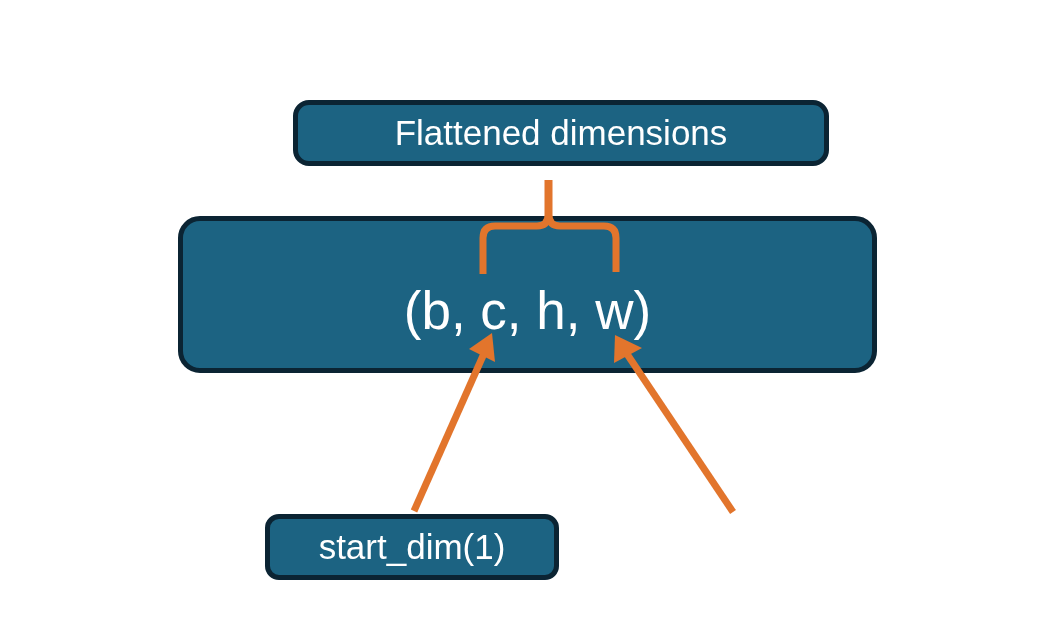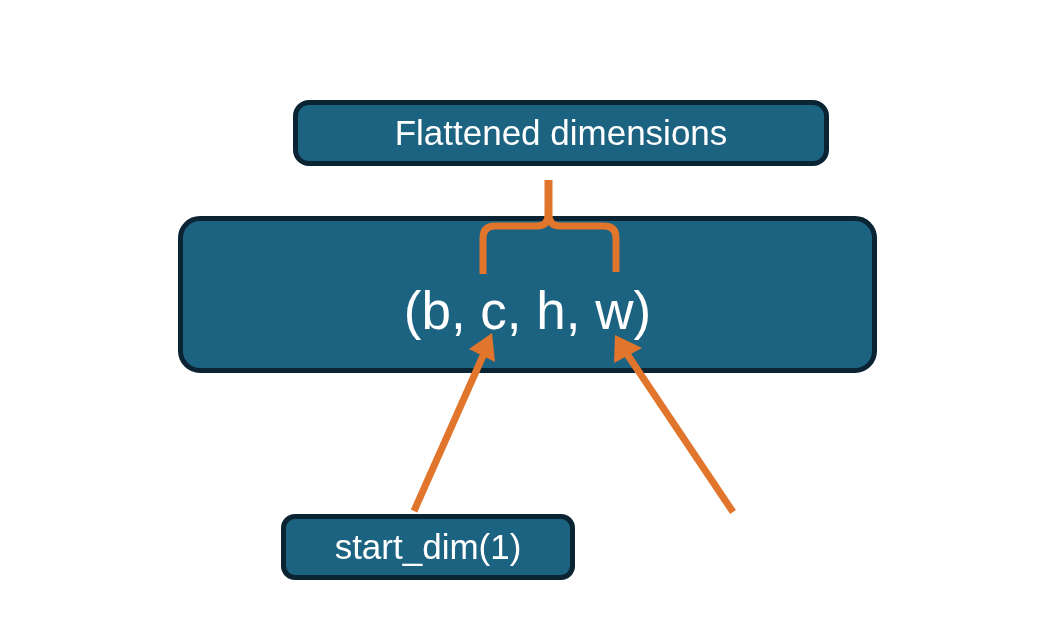--- a/index.html
+++ b/index.html
@@ -53,21 +53,21 @@
     height: 157px;
     border-radius: 22px;
   }
   #node-tuple .node-label {
     font-size: 53px;
     margin-top: 34px;
   }
 
   
   #node-start-dim {
-    left: 281px;
+    left: 265px;
     top: 514px;
     width: 294px;
     height: 66px;
   }
   #node-start-dim .node-label { font-size: 35px; }
 
   
   #node-end-dim {
     left: 583px;
     top: 514px;

